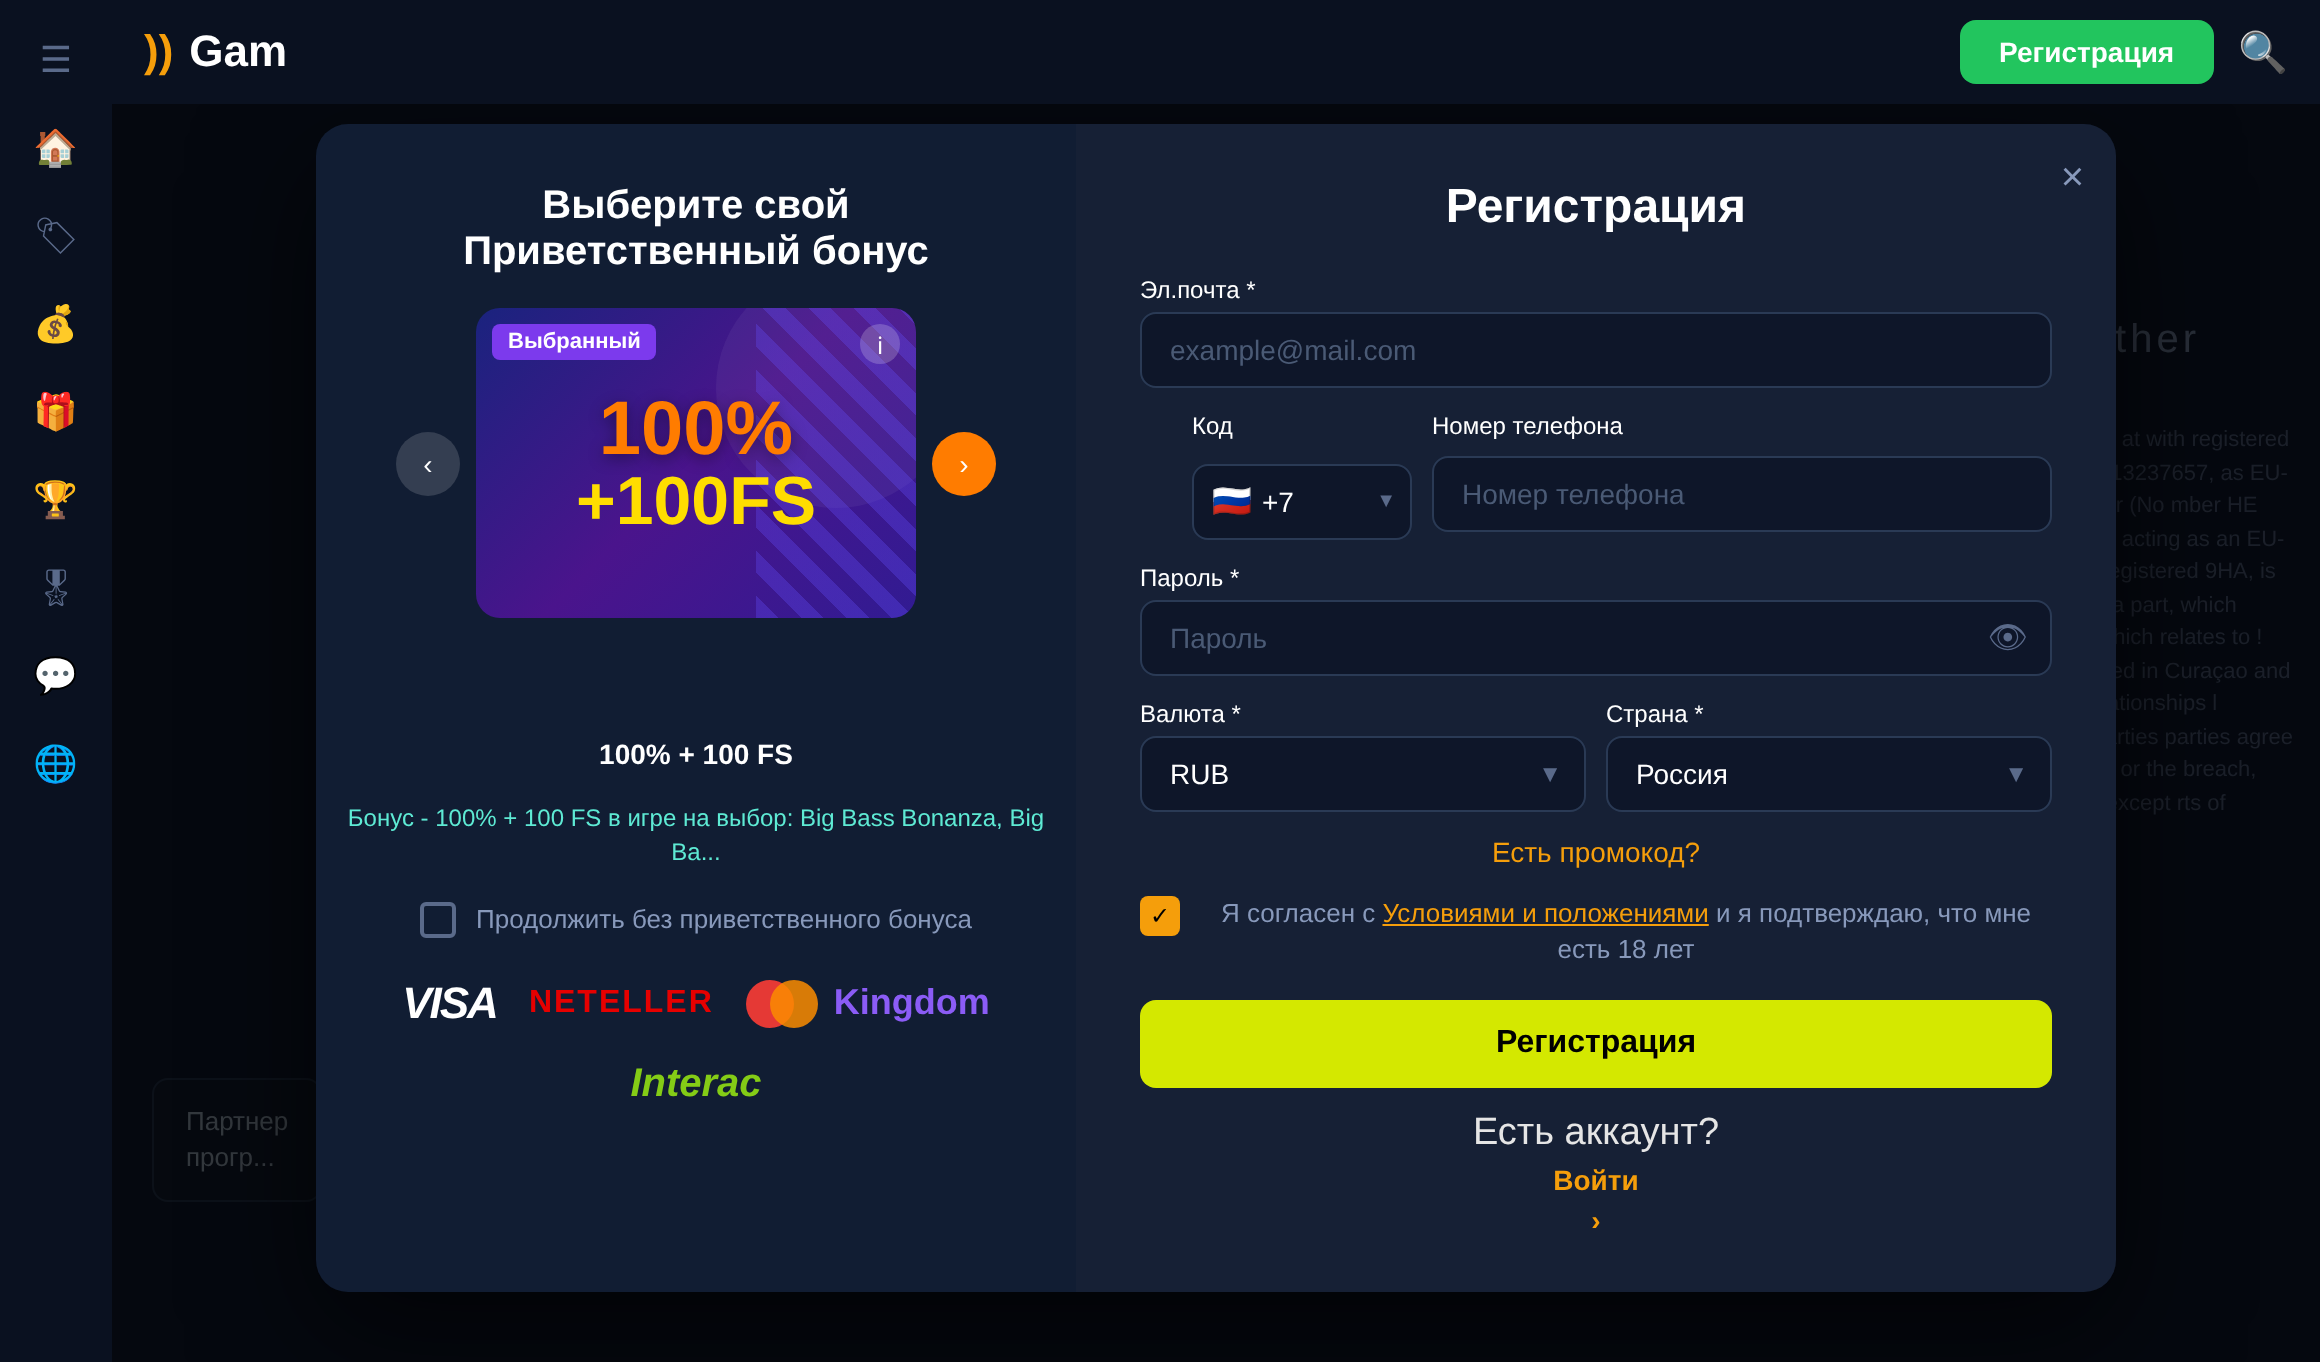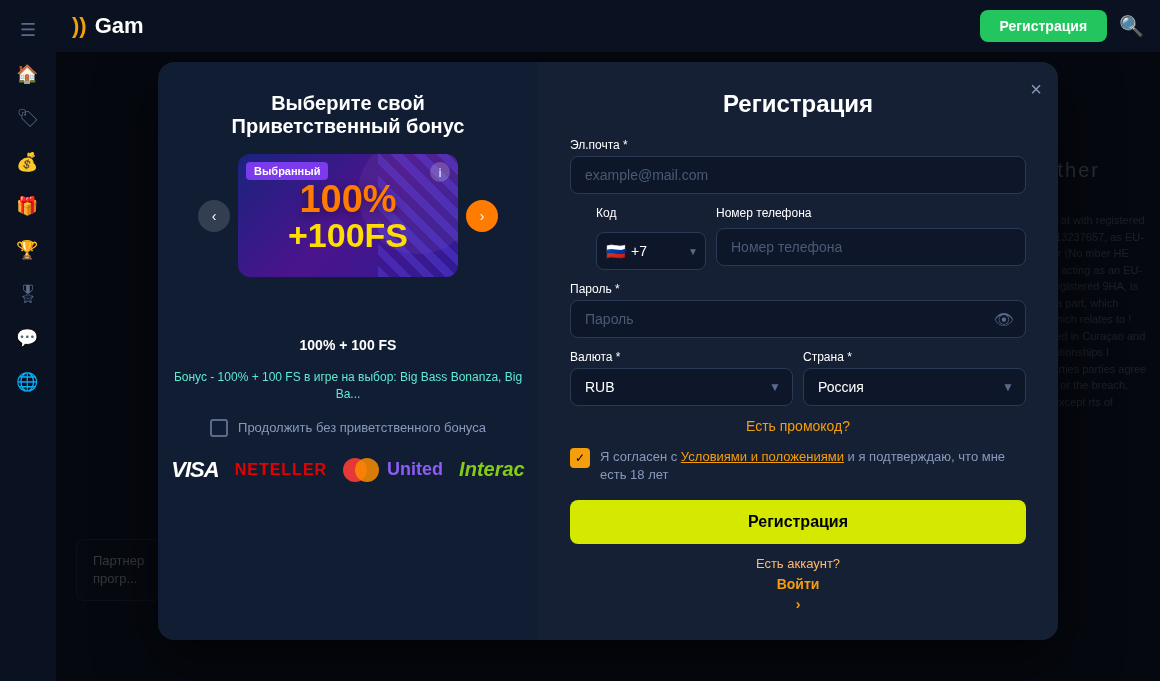--- a/index.html
+++ b/index.html
@@ -175,21 +175,21 @@
       gap: 16px;
     }
     .modal-left-title {
       font-size: 20px;
       font-weight: 700;
       text-align: center;
       color: #fff;
     }
     .bonus-card {
       width: 220px;
-      height: 123px;
+      height: 155px;
       border-radius: 12px;
       background: linear-gradient(135deg, #1a237e 0%, #4a148c 50%, #311b92 100%);
       position: relative;
       overflow: hidden;
       display: flex;
       flex-direction: column;
       align-items: center;
       justify-content: center;
     }
     .bonus-card::before {
@@ -472,20 +472,21 @@
       display: flex; align-items: center; justify-content: center;
       font-size: 12px;
       color: #000;
       flex-shrink: 0;
       cursor: pointer;
     }
     .terms-text {
       font-size: 13px;
       color: #8899bb;
       line-height: 1.4;
+      text-align: center;
     }
     .terms-link {
       color: #f59e0b;
       text-decoration: underline;
       cursor: pointer;
     }
 
     .register-btn {
       width: 100%;
       background: #d4e800;
@@ -496,22 +497,22 @@
       font-size: 16px;
       font-weight: 700;
       cursor: pointer;
       margin-bottom: 12px;
     }
 
     .login-row {
       text-align: center;
     }
     .login-question {
-      font-size: 13px;
-      color: #fdba74;
+      font-size: 19px;
+      color: #e5e5e5;
       display: block;
       margin-bottom: 4px;
     }
     .login-link {
       color: #f59e0b;
       font-size: 14px;
       font-weight: 600;
       text-decoration: none;
       cursor: pointer;
       display: inline-flex;
@@ -634,21 +635,21 @@
         </div>
 
         <div class="payment-logos">
           <span class="pay-visa">VISA</span>
           <span class="pay-neteller">NETELLER</span>
           <div style="display:flex;align-items:center;gap:8px;">
             <div class="pay-mc">
               <div class="mc-circle-red"></div>
               <div class="mc-circle-orange"></div>
             </div>
-            <span class="pay-skrill">United</span>
+            <span class="pay-skrill">Kingdom</span>
           </div>
           <span class="pay-interac">Interac</span>
         </div>
       </div>
 
       <div class="modal-right">
         <button class="modal-close">×</button>
 
         <div class="modal-title">Регистрация</div>
 

